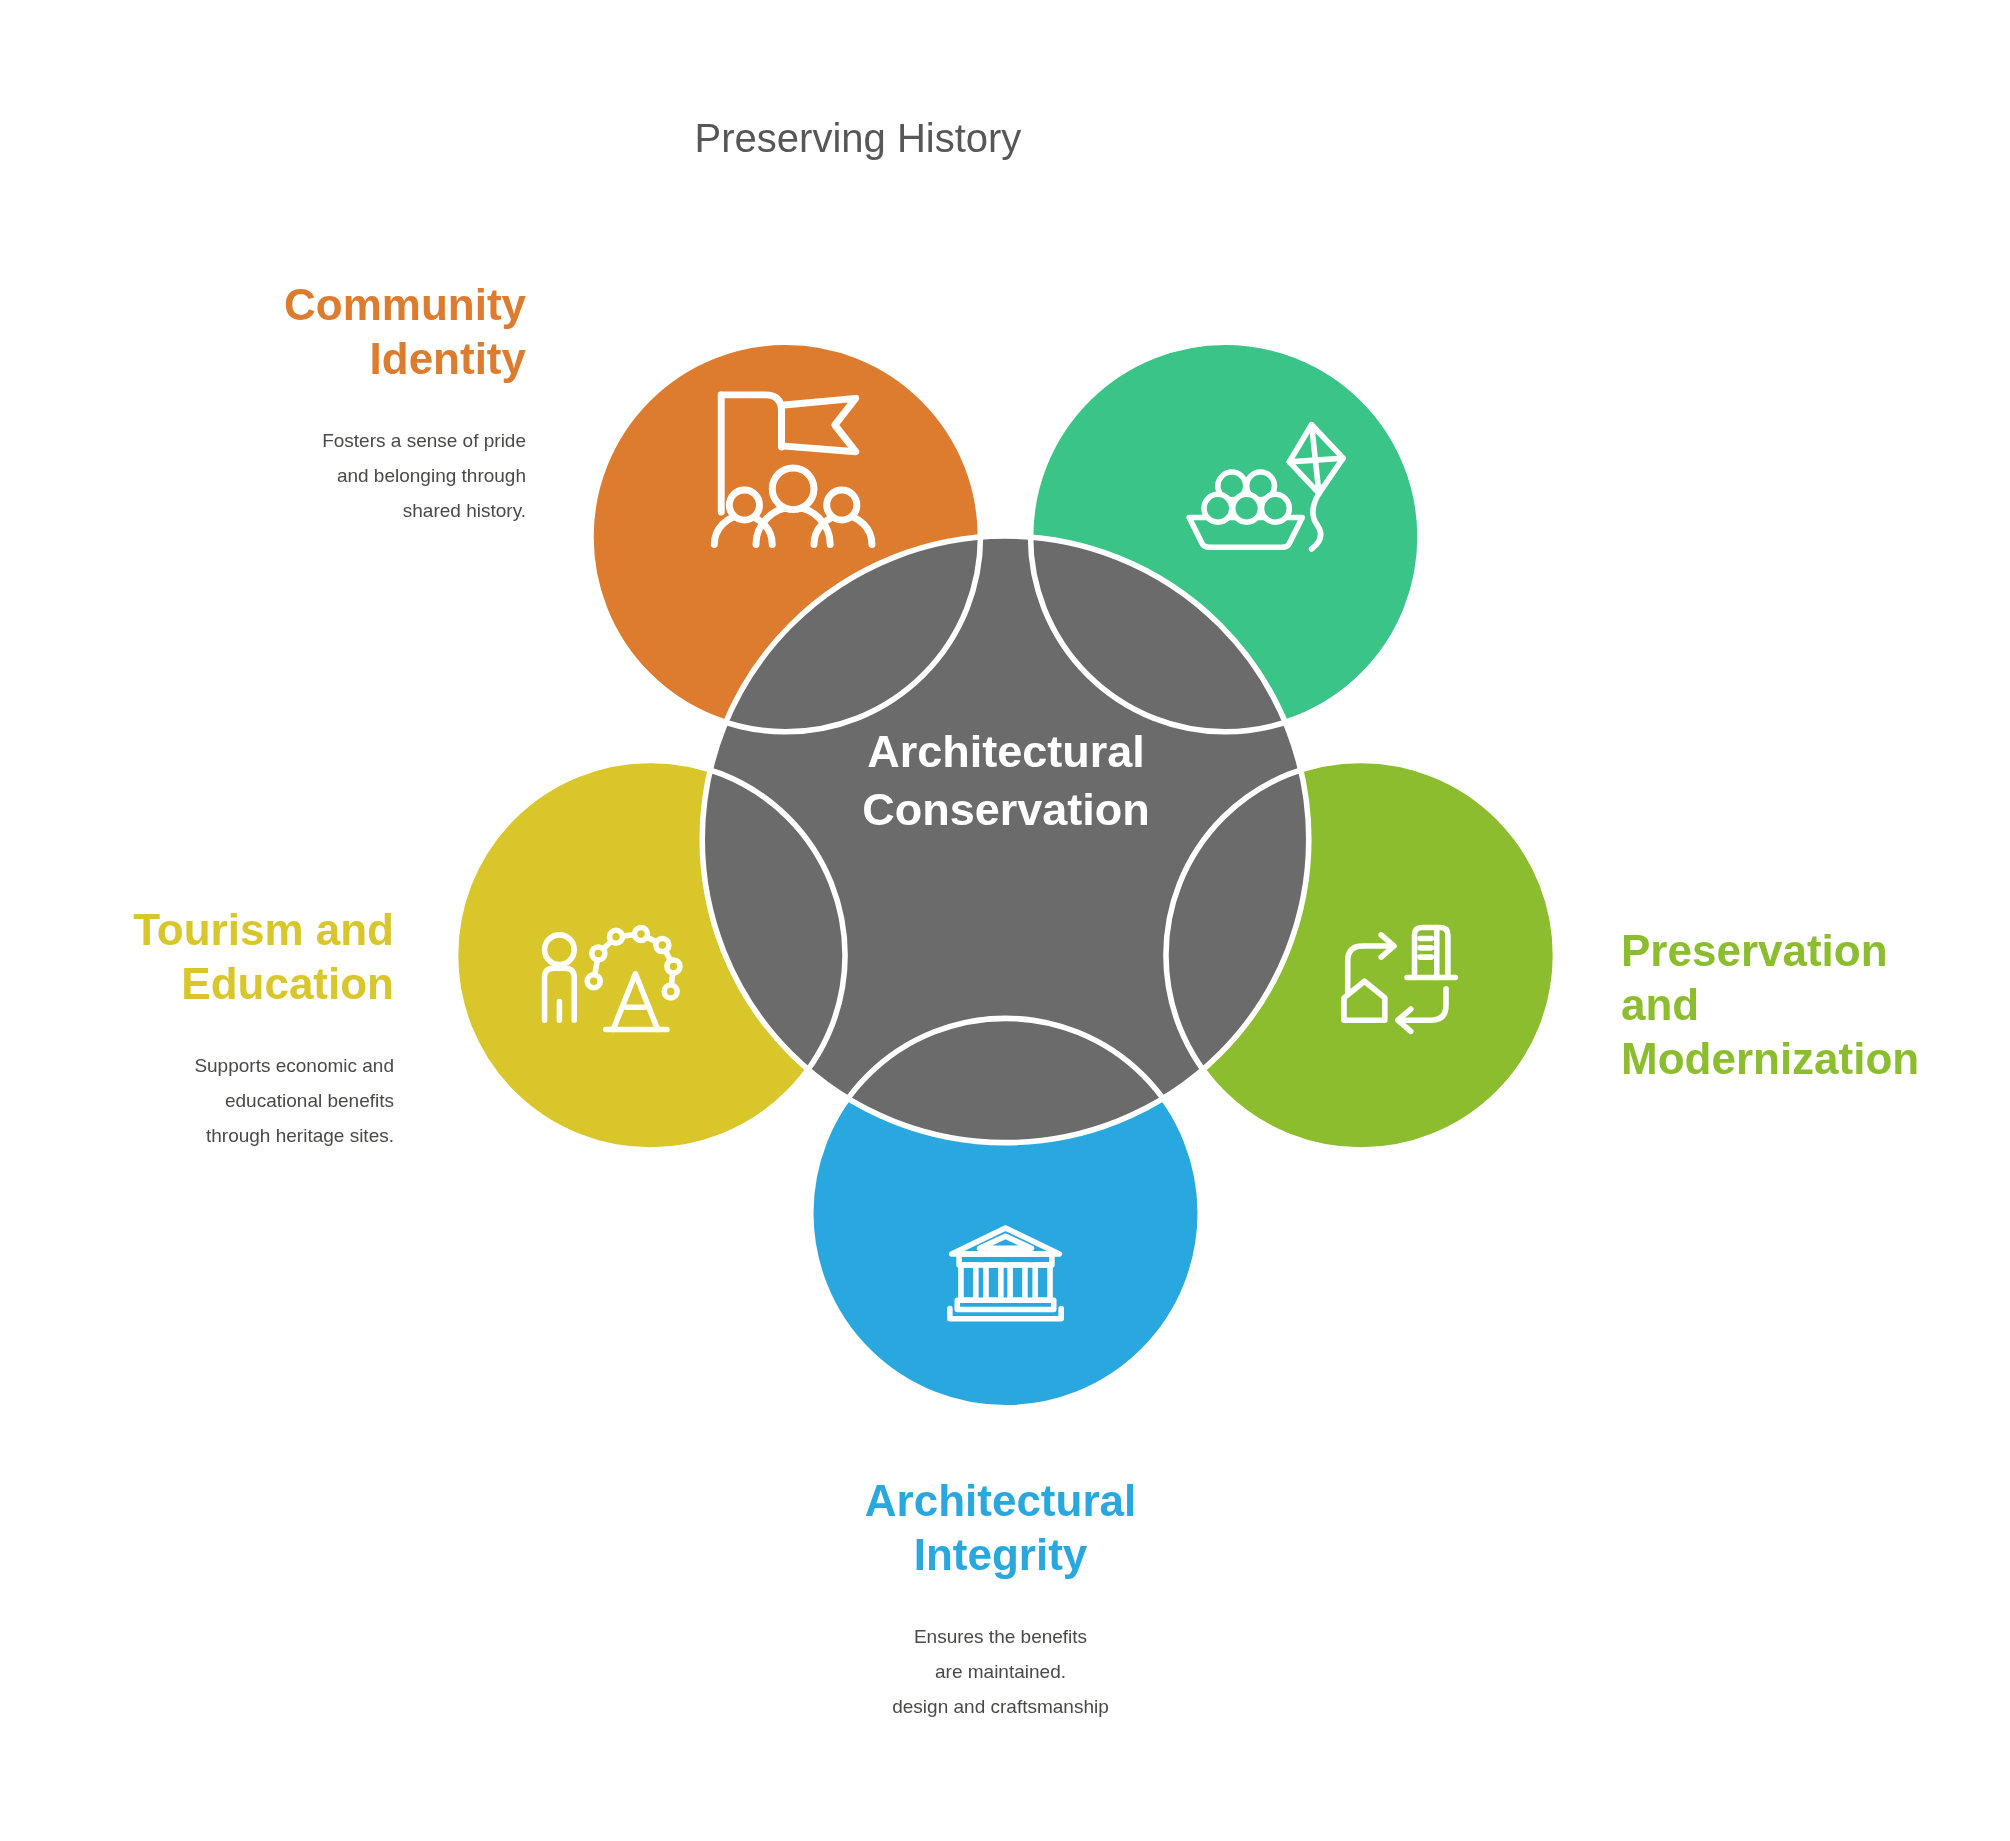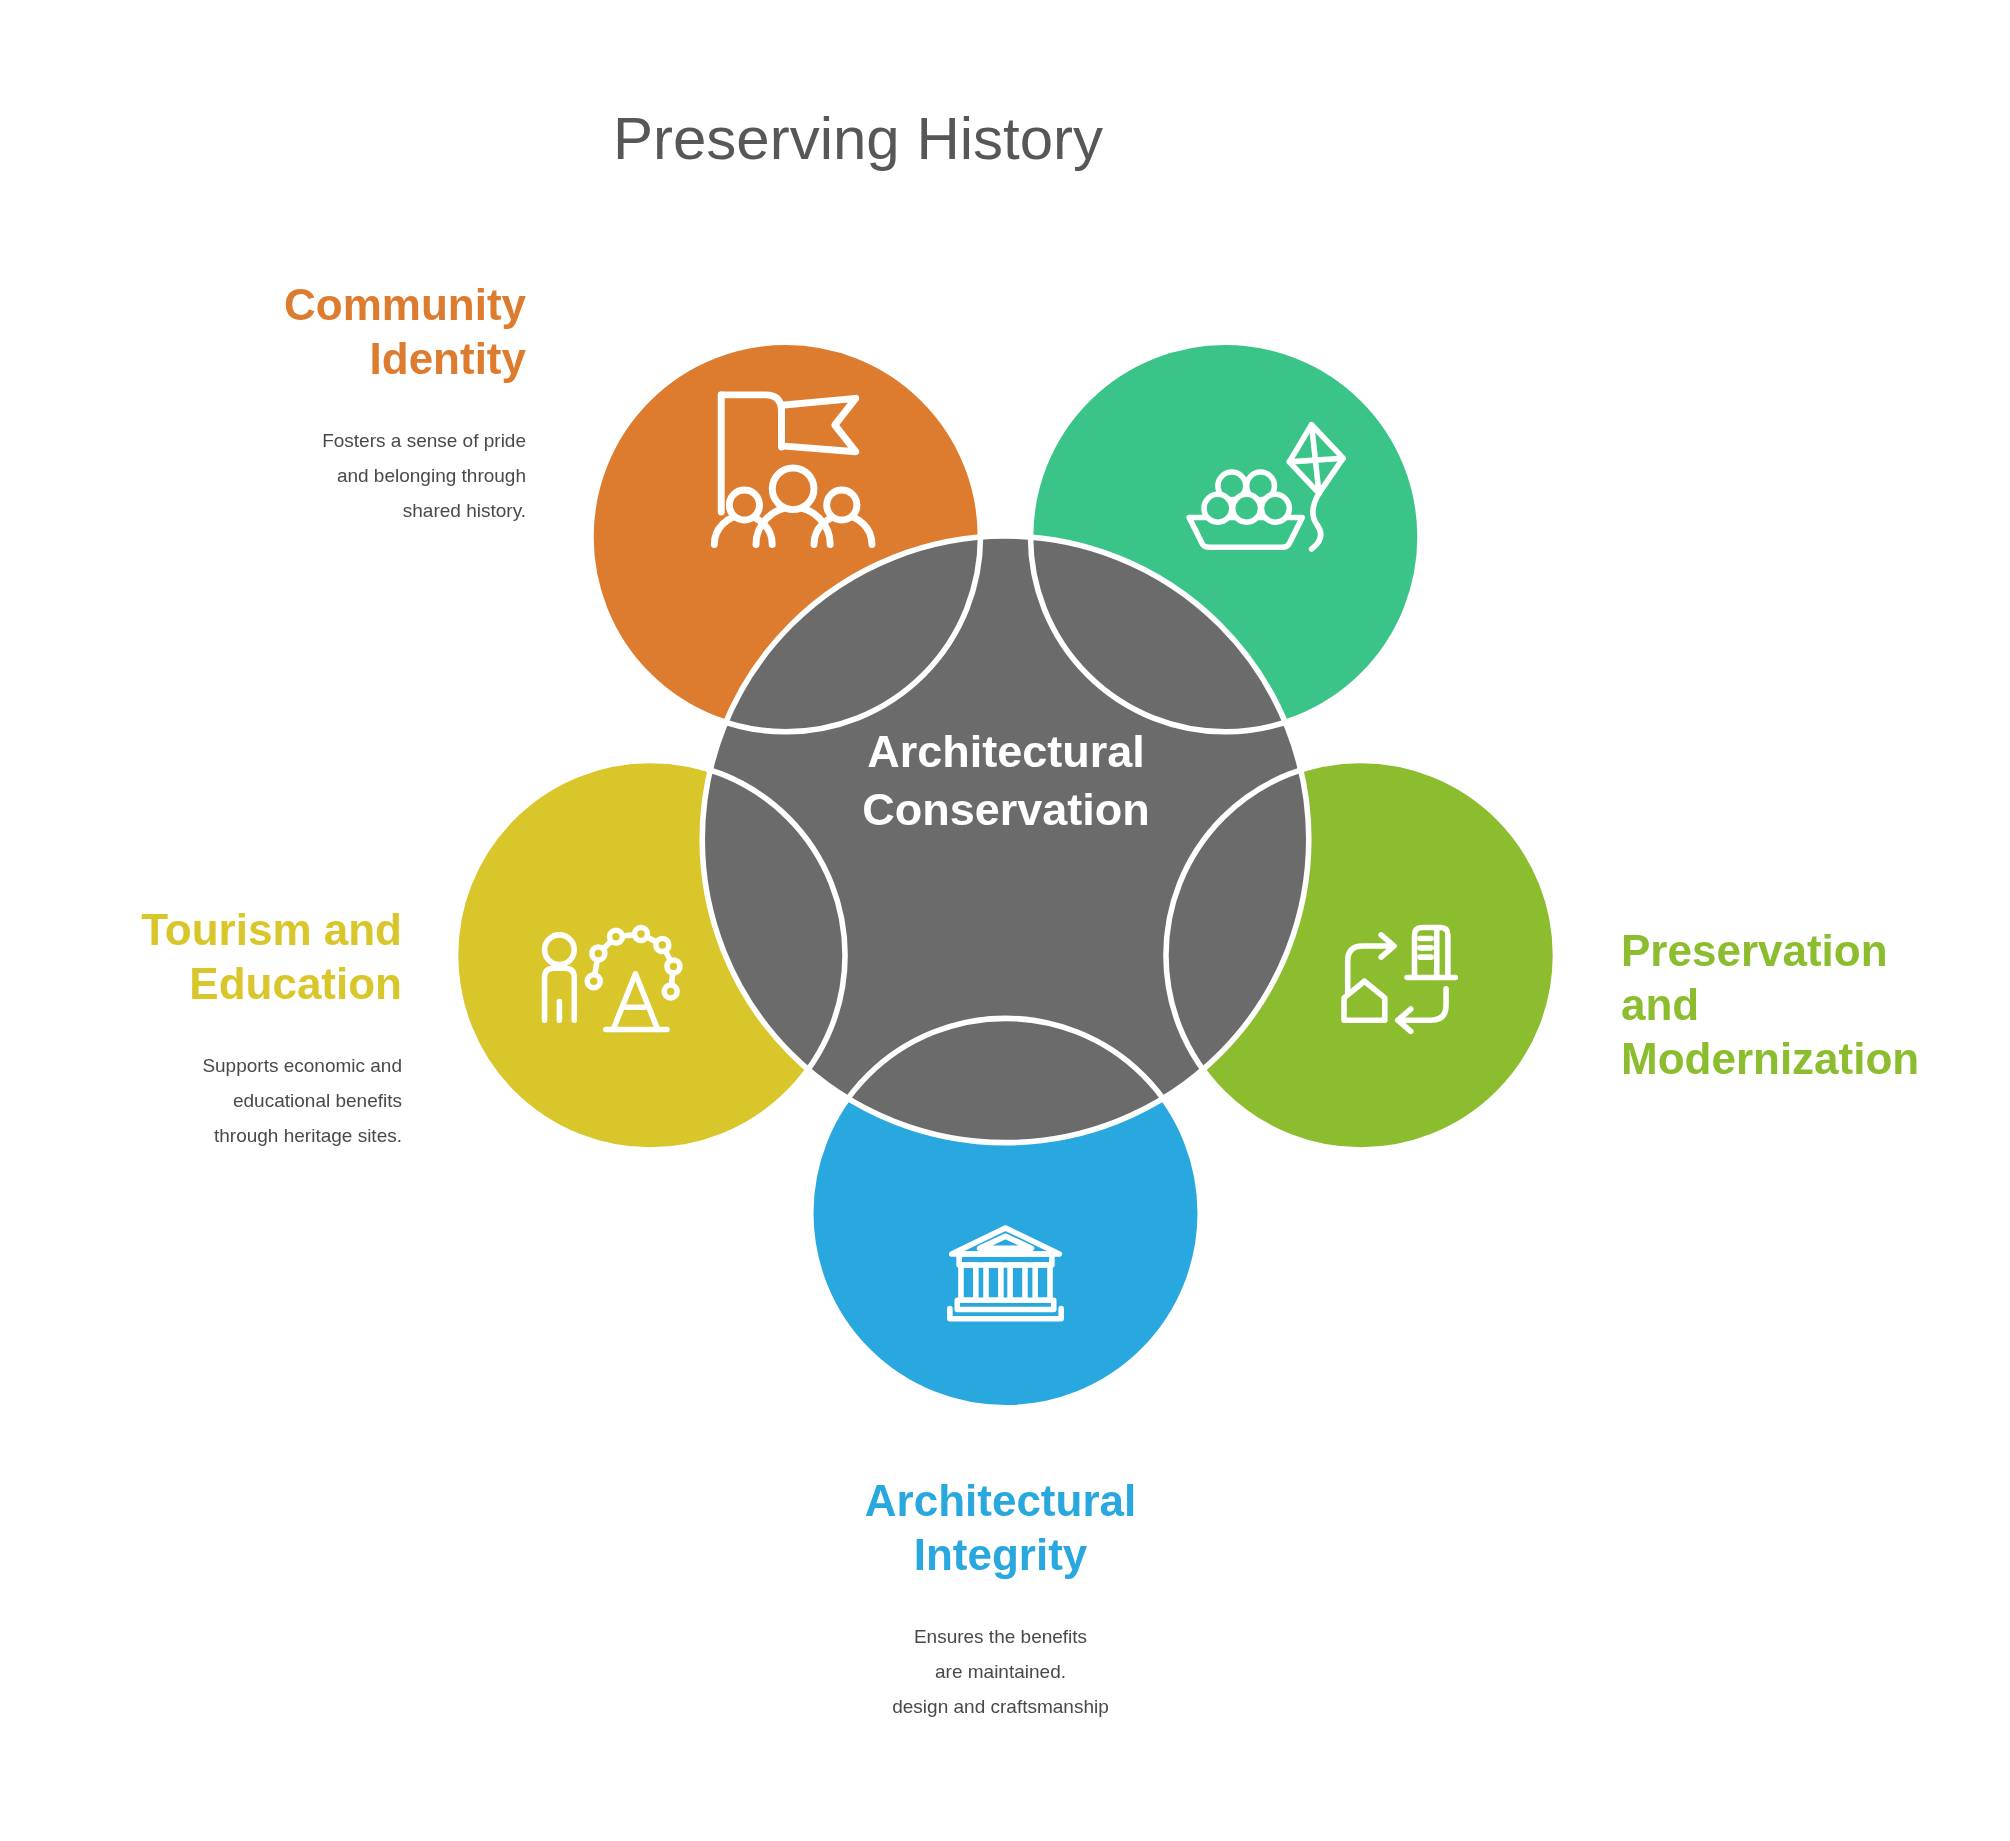--- a/index.html
+++ b/index.html
@@ -3,21 +3,21 @@
 <meta charset="utf-8">
 <style>
   html,body{margin:0;padding:0;background:#ffffff;}
   .canvas{
     position:relative;width:2011px;height:1841px;background:#ffffff;
     font-family:"Liberation Sans",sans-serif;overflow:hidden;
   }
   .flower-svg{position:absolute;left:0;top:0;}
   .page-title{
     position:absolute;left:0;top:109px;width:1716px;text-align:center;
-    font-size:60px;line-height:59px;font-weight:400;
+    font-size:40px;line-height:59px;font-weight:400;
   }
   .center-label{
     position:absolute;left:774px;top:723px;width:464px;text-align:center;
     font-size:45px;line-height:58px;font-weight:bold;
   }
   .tblock{position:absolute;}
   .tblock .h{font-size:44px;line-height:54px;font-weight:bold;}
   .tblock .d{font-size:19px;line-height:35px;margin-top:37px;}
   .ta-r{text-align:right;}
   .ta-l{text-align:left;}
@@ -134,21 +134,21 @@
       <div>Identity</div>
     </div>
     <div class="d" style="color: rgb(72, 74, 71);">
       <div>Fosters a sense of pride</div>
       <div>and belonging through</div>
       <div>shared history.</div>
     </div>
   </div>
 
 
-  <div class="tblock ta-r nowrap" style="left:12px;top:903px;width:390px;">
+  <div class="tblock ta-r nowrap" style="left:4px;top:903px;width:390px;">
     <div class="h" style="color: rgb(216, 198, 42);">
       <div>Tourism and</div>
       <div>Education</div>
     </div>
     <div class="d" style="color: rgb(72, 74, 71);">
       <div>Supports economic and</div>
       <div>educational benefits</div>
       <div>through heritage sites.</div>
     </div>
   </div>

